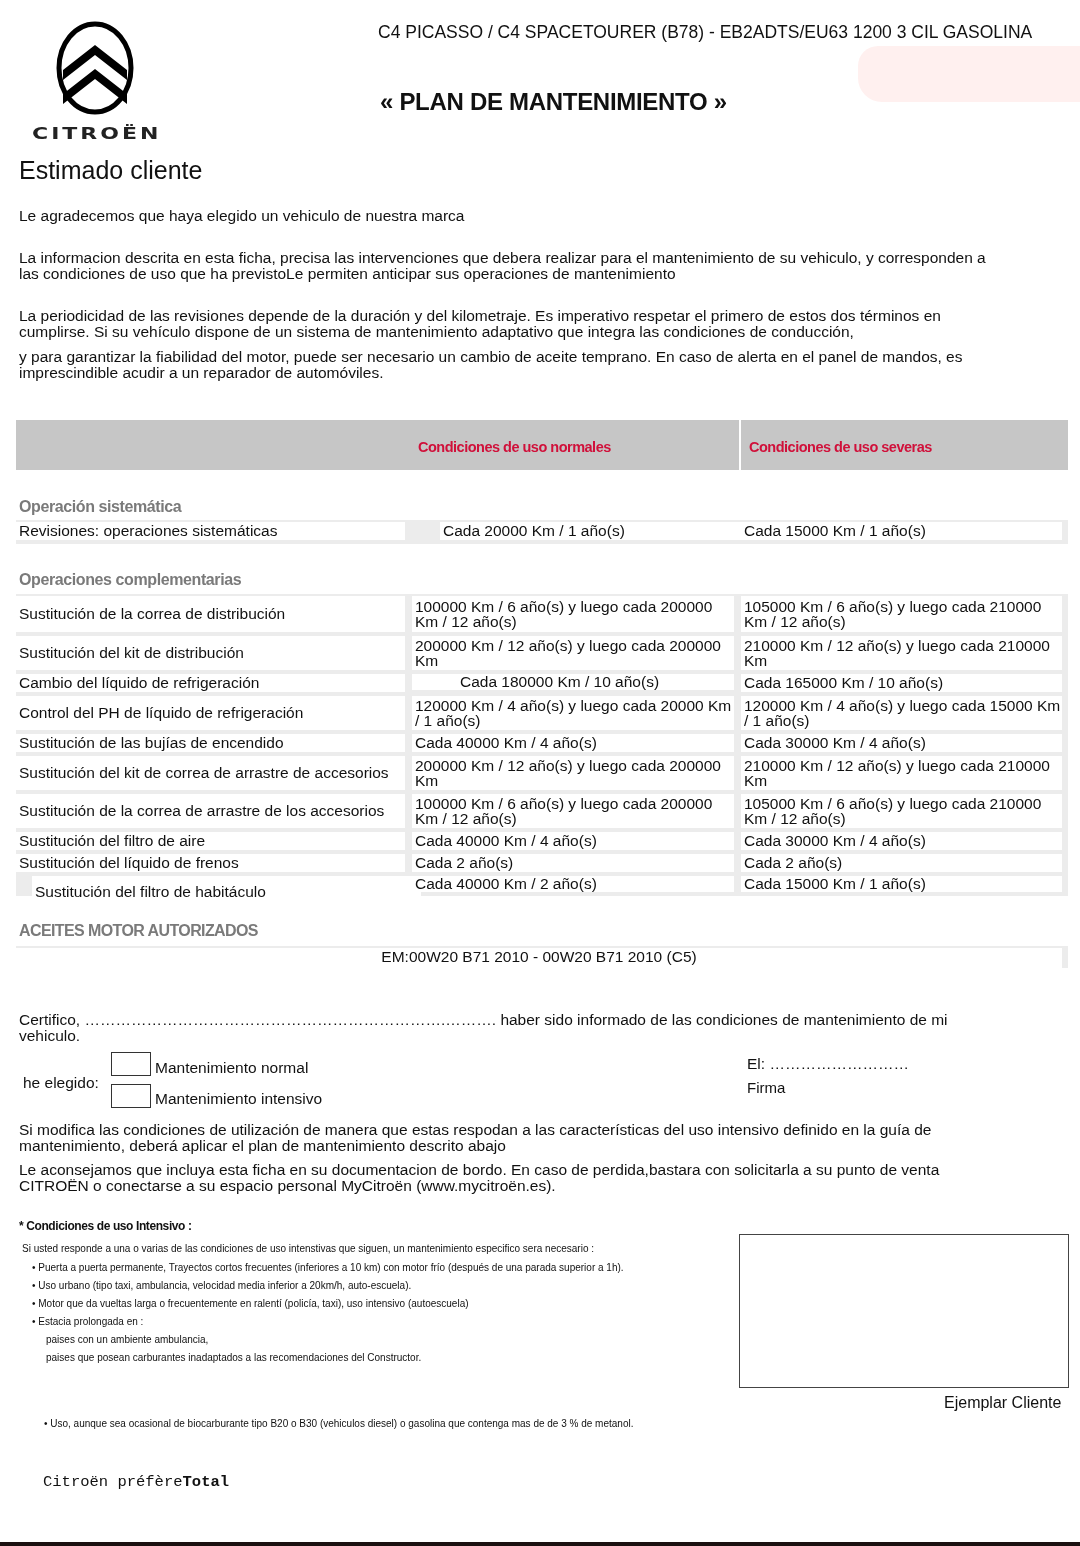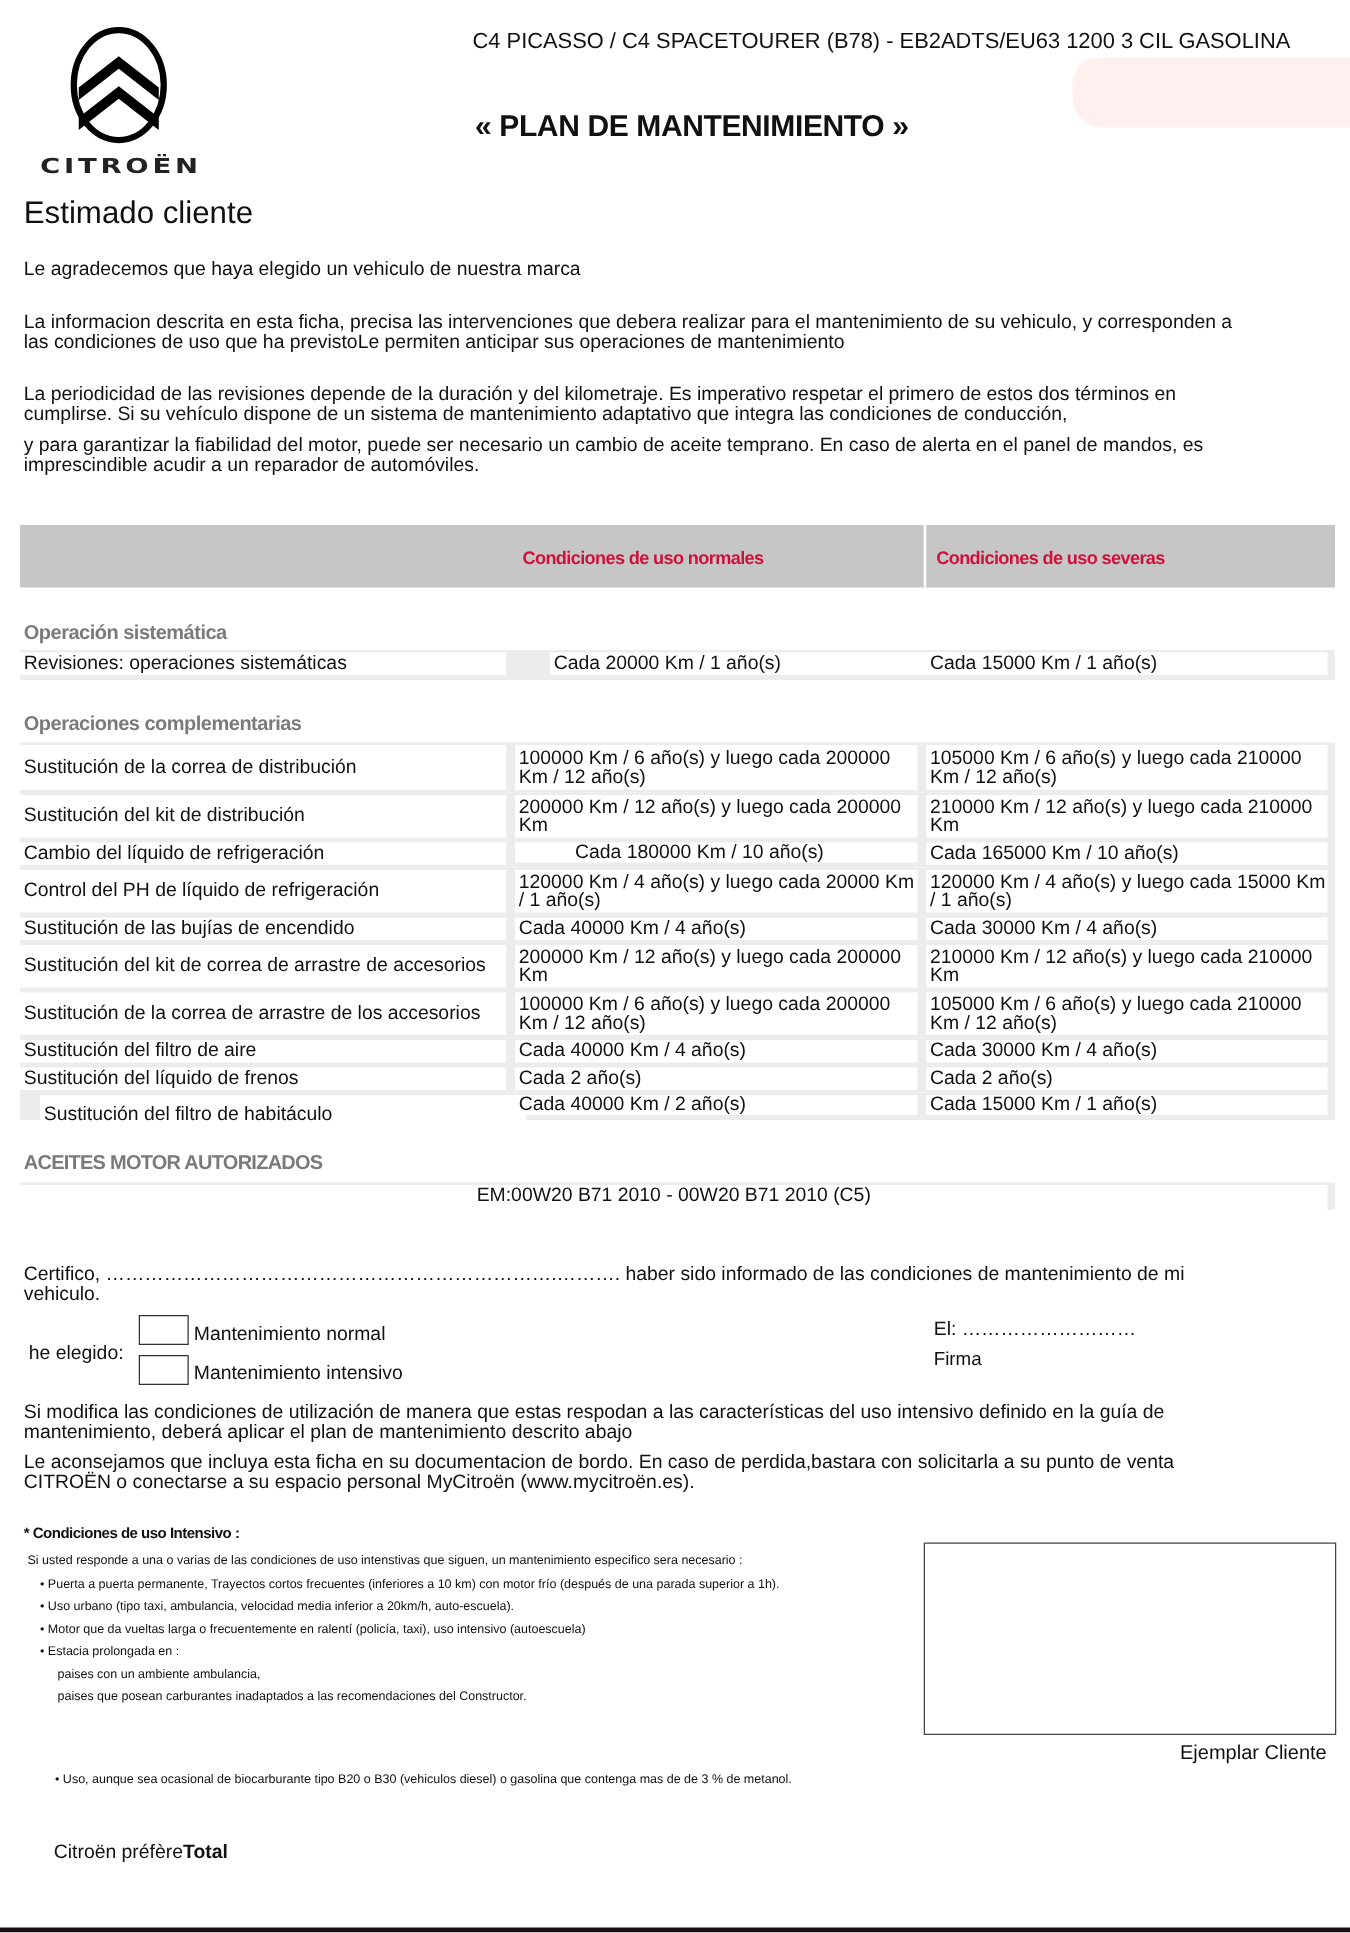--- a/index.html
+++ b/index.html
@@ -157,16 +157,16 @@
 <div class="abs small" style="left:32px;top:1280px;">• Uso urbano (tipo taxi, ambulancia, velocidad media inferior a 20km/h, auto-escuela).</div>
 <div class="abs small" style="left:32px;top:1298px;">• Motor que da vueltas larga o frecuentemente en ralentí (policía, taxi), uso intensivo (autoescuela)</div>
 <div class="abs small" style="left:32px;top:1316px;">• Estacia prolongada en :</div>
 <div class="abs small" style="left:46px;top:1334px;">paises con un ambiente ambulancia,</div>
 <div class="abs small" style="left:46px;top:1352px;">paises que posean carburantes inadaptados a las recomendaciones del Constructor.</div>
 <div class="abs small" style="left:44px;top:1370px;margin-top:48px;">• Uso, aunque sea ocasional de biocarburante tipo B20 o B30 (vehiculos diesel) o gasolina que contenga mas de de 3 % de metanol.</div>
 
 <div class="abs sign-box"></div>
 <div class="abs" style="left:944px;top:1394px;font-size:16px;">Ejemplar Cliente</div>
 
-<div class="abs" style="left:43px;top:1473px;font-size:15.5px;white-space:nowrap;">
+<div class="abs" style="left:43px;top:1473px;font-size:15.5px;white-space:nowrap;font-family:Liberation Mono, monospace;">
   <span>Citroën préfère</span><b>Total</b>
 </div>
 <div class="abs bottom-bar"></div>
 
 </body></html>

